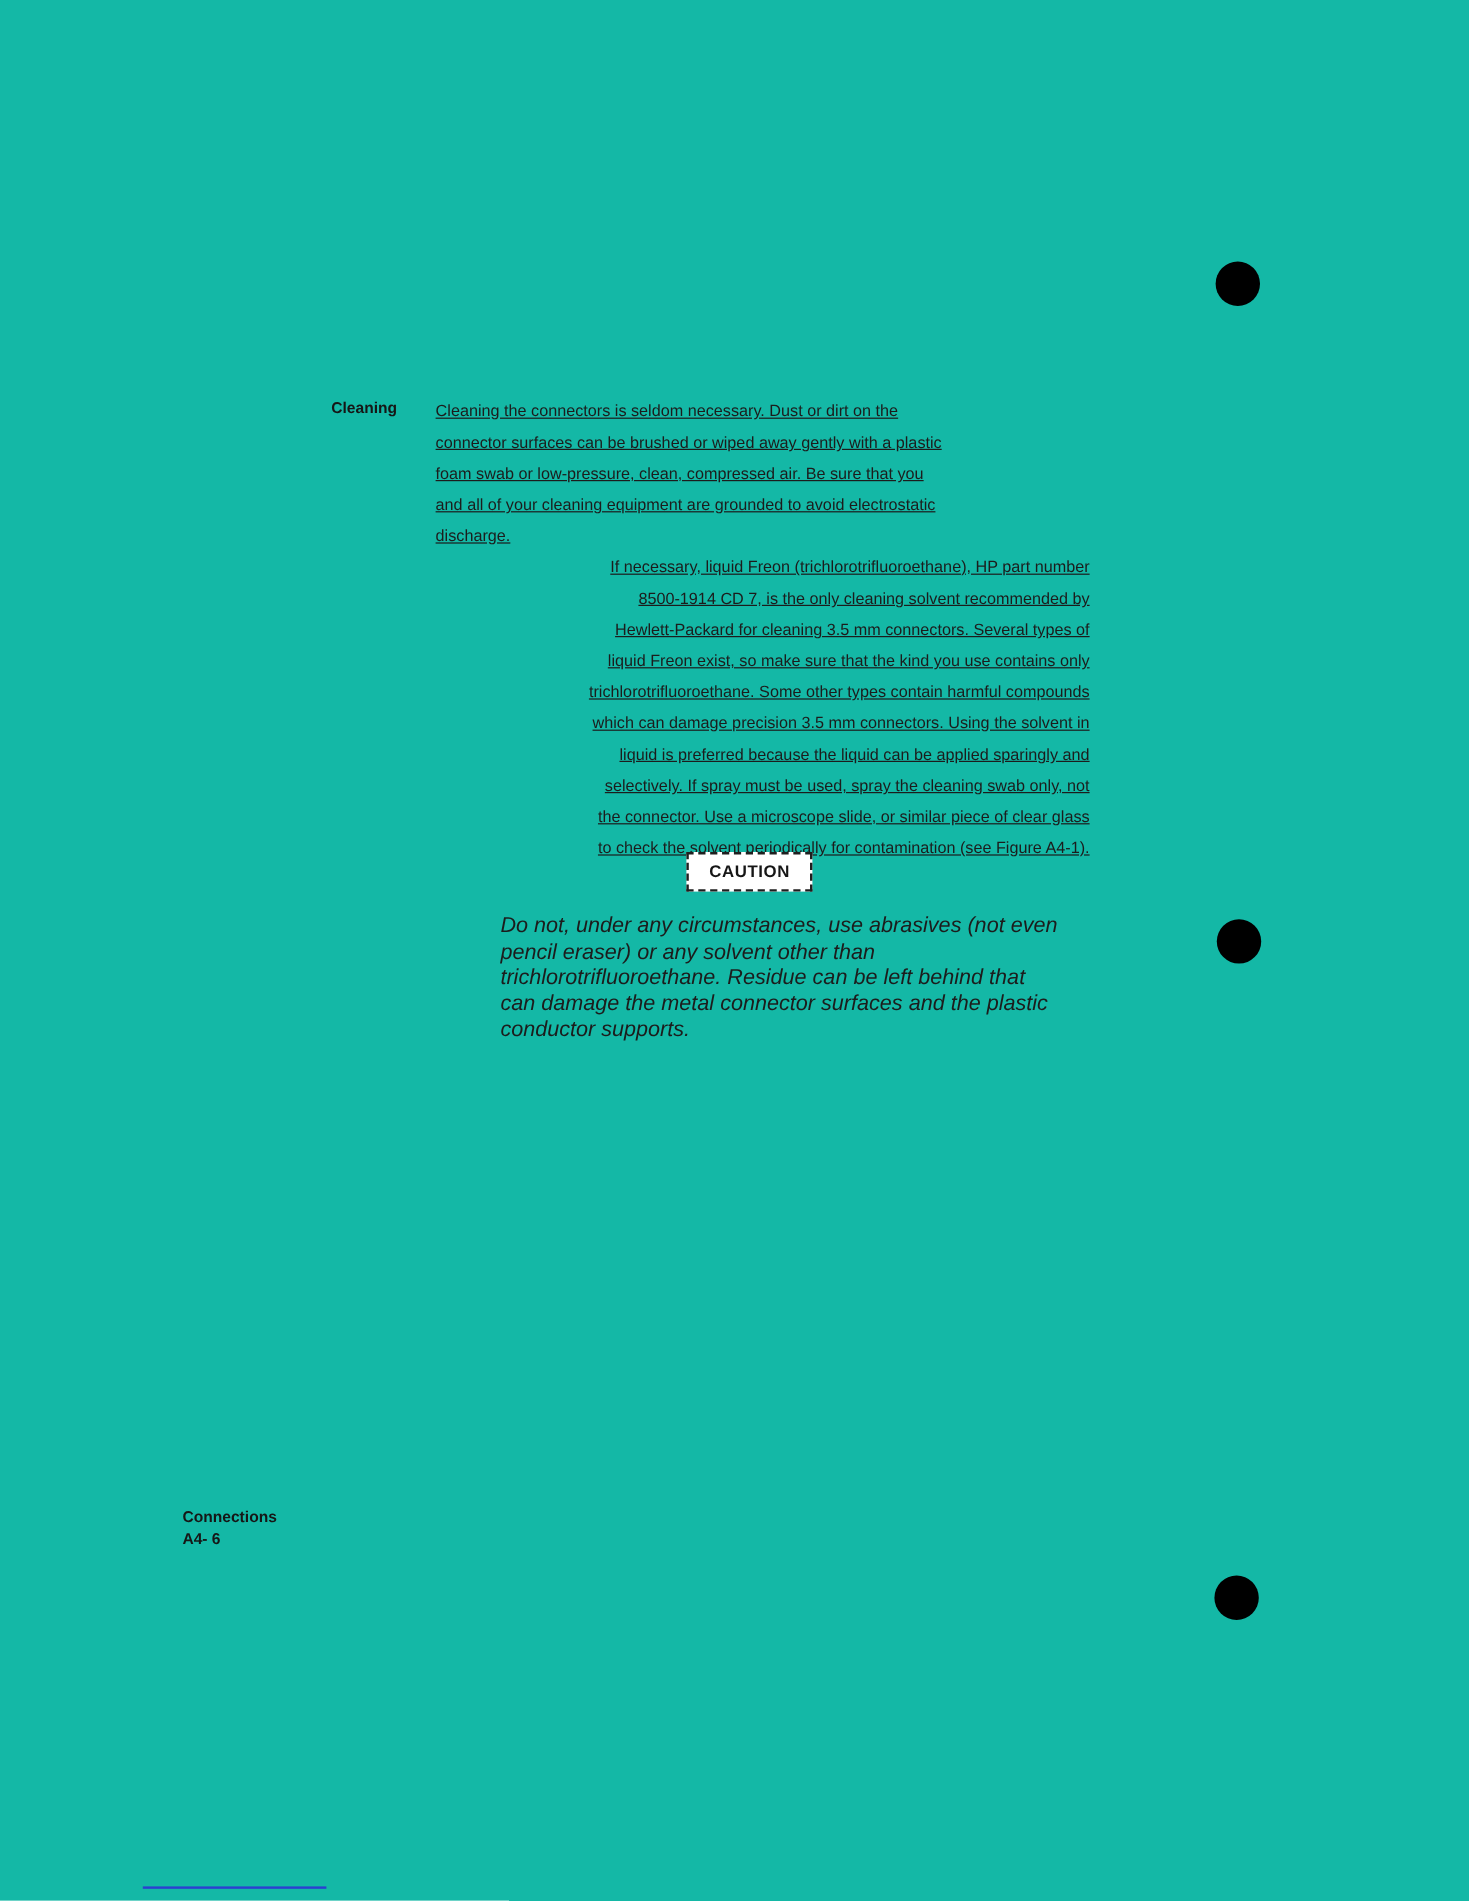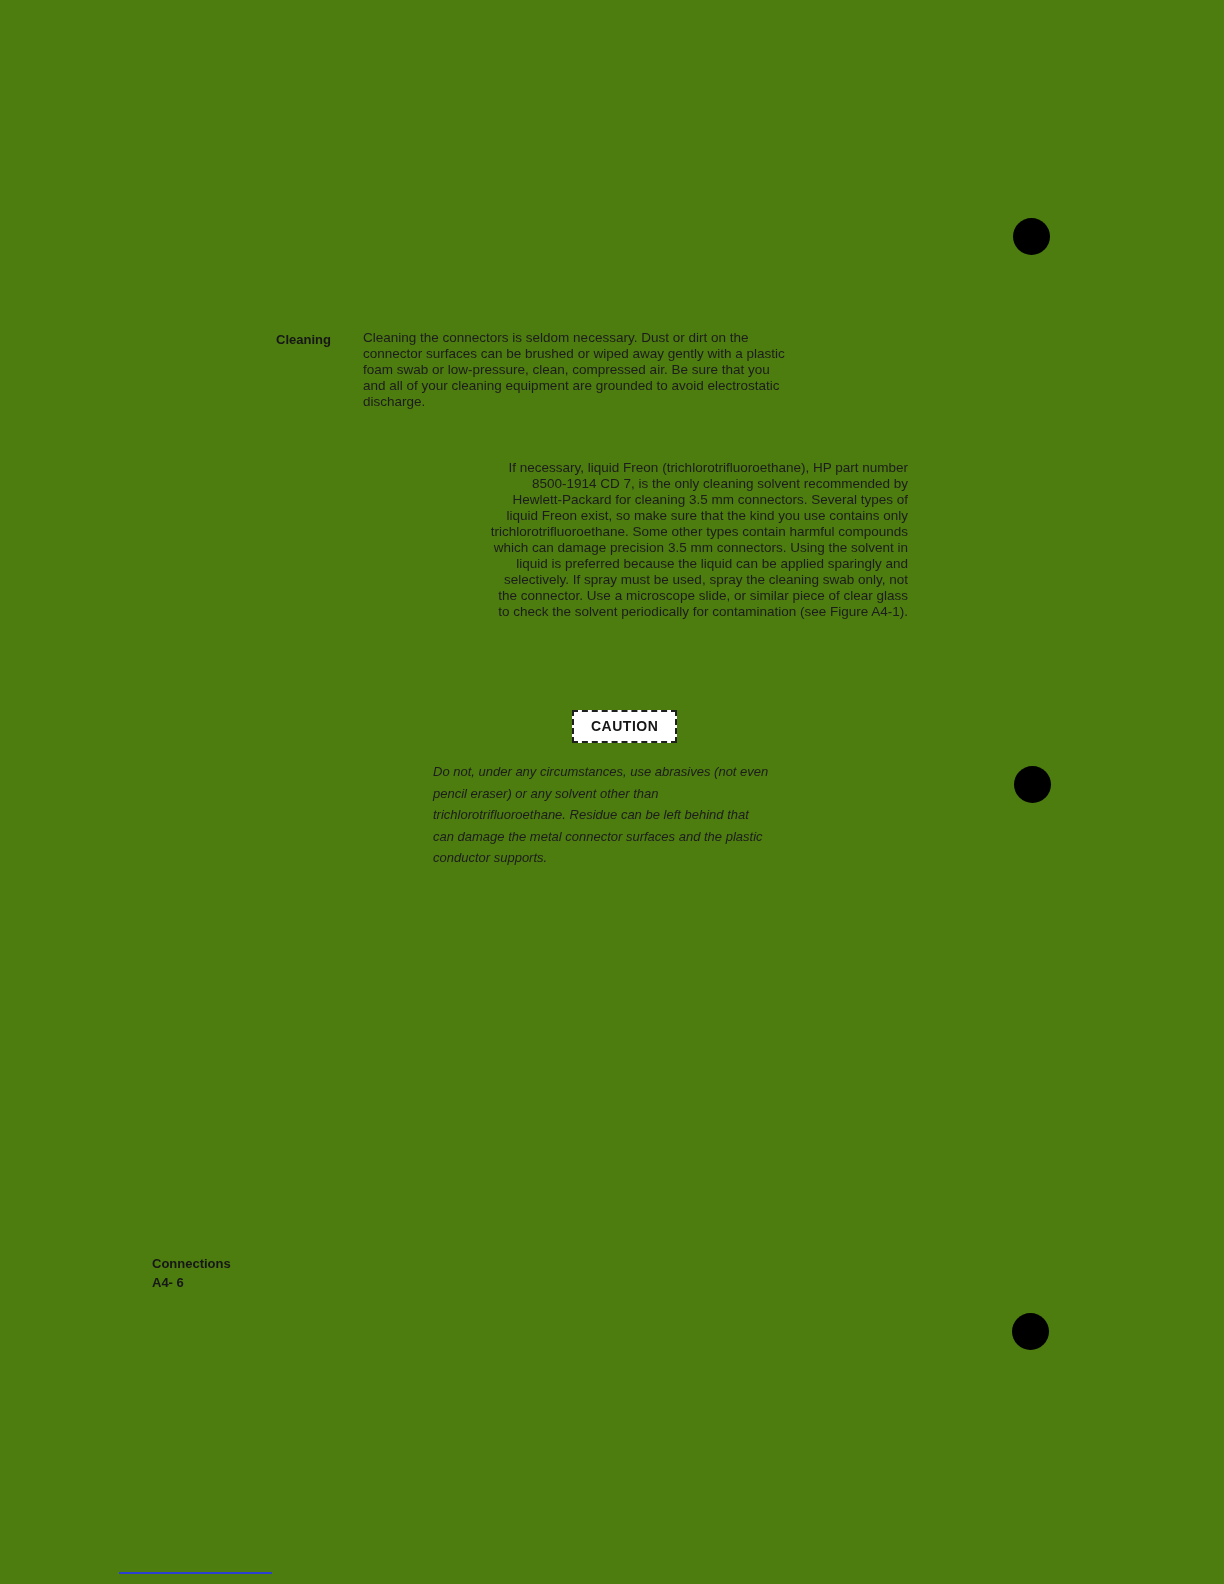--- a/index.html
+++ b/index.html
@@ -4,41 +4,42 @@
 <style>
   html, body {
     margin: 0;
     padding: 0;
     background: #ffffff;
   }
   .page {
     position: relative;
     width: 1224px;
     height: 1584px;
-    background: #4d7c0f;
+    background: #14b8a6;
     font-family: "Liberation Sans", sans-serif;
     color: #1c1c1c;
     overflow: hidden;
   }
   .section-label {
     position: absolute;
     left: 276px;
     top: 332px;
     font-size: 13px;
     font-weight: bold;
     color: #161616;
   }
   .textcol {
     position: absolute;
     left: 363px;
     width: 545px;
     font-size: 13.5px;
-    line-height: 16px;
+    line-height: 26px;
     white-space: pre-line;
     color: #1c1c1c;
+    text-decoration: underline;
   }
   .para1 { top: 330px; }
   .para2 { top: 460px; text-align: right; }
   .para3 { top: 888px; }
   .caution-box {
     position: absolute;
     left: 572px;
     top: 710px;
     border: 2px dashed #1f1f1f;
     padding: 6px 17px 7px 17px;
@@ -46,26 +47,25 @@
     font-weight: bold;
     letter-spacing: 0.5px;
     color: #161616;
     background: #ffffff;
   }
   .caution-text {
     position: absolute;
     left: 417px;
     top: 761px;
     width: 468px;
-    font-size: 13px;
+    font-size: 18px;
     font-style: italic;
     line-height: 21.5px;
     white-space: pre-line;
     color: #1c1c1c;
-    margin-left: 16px;
   }
   .footer {
     position: absolute;
     left: 152px;
     top: 1254px;
     font-size: 13px;
     font-weight: bold;
     line-height: 19px;
     color: #161616;
   }

